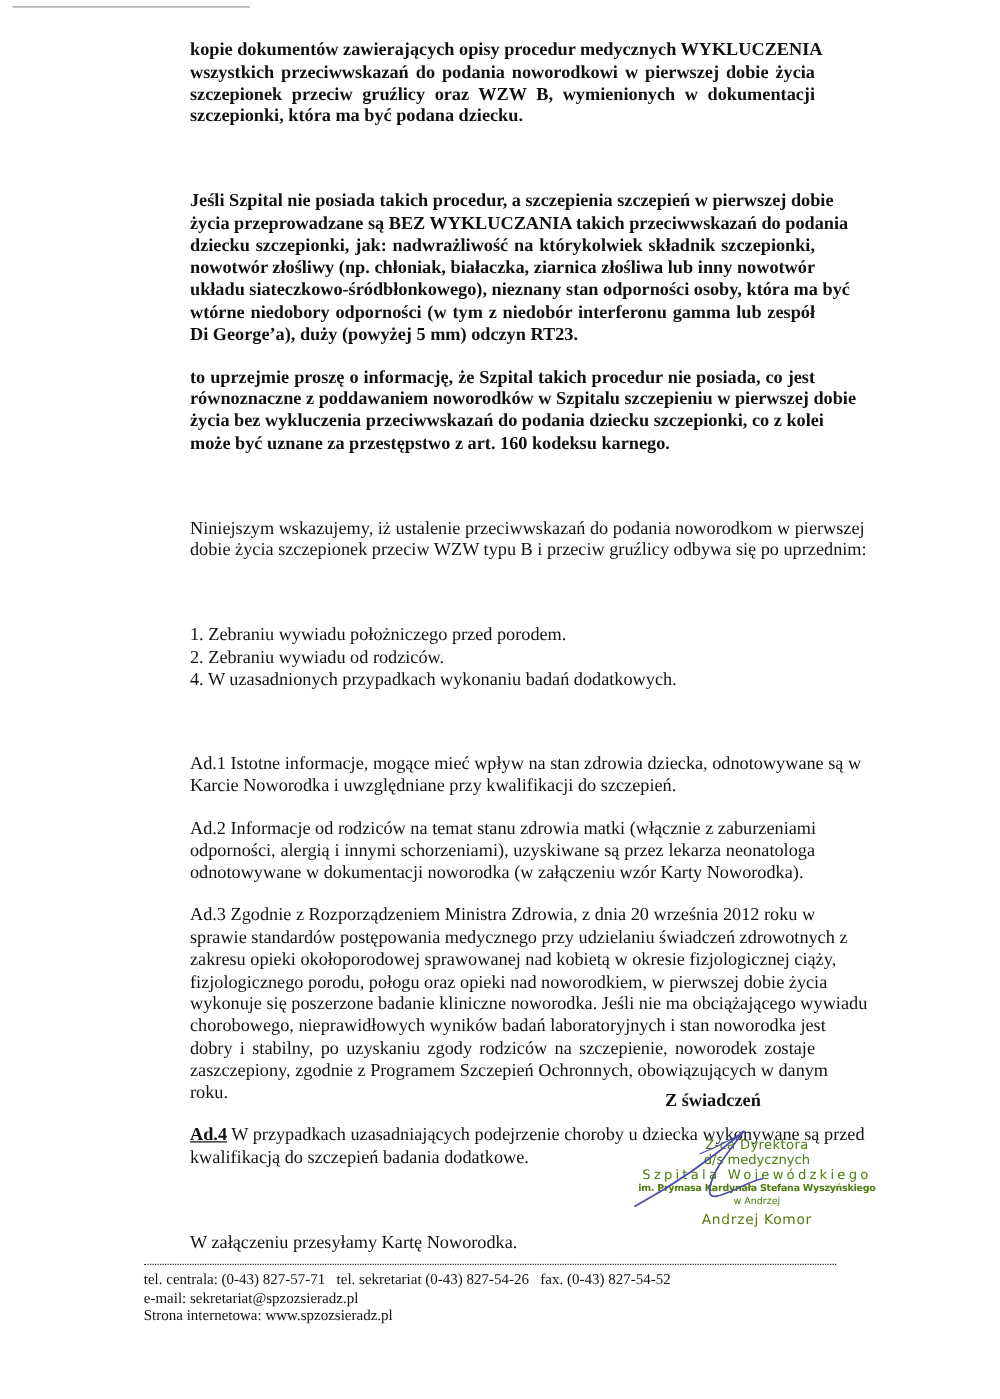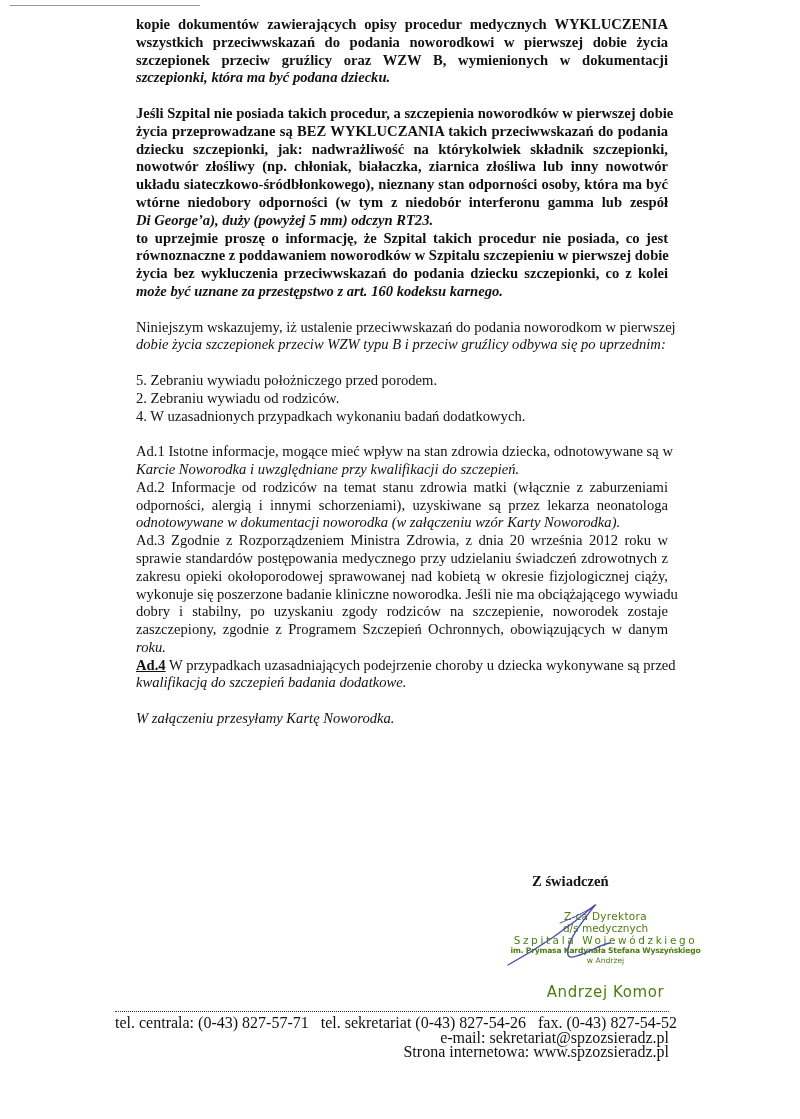--- a/index.html
+++ b/index.html
@@ -33,28 +33,27 @@
       display: block;
       white-space: nowrap;
       font-size: 14.6px;
       line-height: 17.8px;
       height: 17.8px;
       text-align: justify;
       text-align-last: justify;
     }
     .line.last {
       text-align-last: left;
-      font-style: italic;
     }
     .bold .line,
     .line.bold {
       font-weight: bold;
     }
     .para {
-      margin: 0;
+      margin: 16px;
     }
     .gap {
       height: 17.8px;
     }
     .list .line {
       text-align-last: left;
     }
     .ad-label {
       font-weight: bold;
       text-decoration: underline;
@@ -73,21 +72,21 @@
       width: 215px;
       font-family: "DejaVu Sans", sans-serif;
       text-align: center;
       color: #4d7c0f;
     }
     .stamp .s1 { font-size: 10.5px; line-height: 12px; letter-spacing: 0.3px; }
     .stamp .s2 { font-size: 10.5px; line-height: 12px; }
     .stamp .s3 { font-size: 10.5px; line-height: 12px; letter-spacing: 2.6px; }
     .stamp .s4 { font-size: 7.6px; line-height: 10px; font-weight: bold; letter-spacing: -0.2px; }
     .stamp .s5 { font-size: 7.6px; line-height: 10px; }
-    .stamp .s6 { font-size: 15px; line-height: 16px; letter-spacing: 0.6px; margin-top: 18px; }
+    .stamp .s6 { font-size: 11px; line-height: 16px; letter-spacing: 0.6px; margin-top: 2px; }
     .signature {
       position: absolute;
       left: 500px;
       top: 895px;
       width: 140px;
       height: 100px;
       pointer-events: none;
     }
     .footer-rule {
       position: absolute;
@@ -95,43 +94,43 @@
       top: 1011px;
       width: 554px;
       height: 0;
       border-top: 1.5px dotted #333333;
     }
     .footer {
       position: absolute;
       left: 115px;
       top: 1016px;
       width: 554px;
-      text-align: right;
-      font-size: 16px;
+      text-align: left;
+      font-size: 12px;
       line-height: 14.5px;
     }
   </style>
 </head>
 <body>
 
 <div class="top-rule"></div>
 
 <div class="page-body">
 
   <div class="para bold">
     <span class="line">kopie dokumentów zawierających opisy procedur medycznych WYKLUCZENIA</span>
     <span class="line">wszystkich przeciwwskazań do podania noworodkowi w pierwszej dobie życia</span>
     <span class="line">szczepionek przeciw gruźlicy oraz WZW B, wymienionych w dokumentacji</span>
     <span class="line last">szczepionki, która ma być podana dziecku.</span>
   </div>
 
   <div class="gap"></div>
 
   <div class="para bold">
-    <span class="line">Jeśli Szpital nie posiada takich procedur, a szczepienia noworodków w pierwszej dobie</span>
+    <span class="line">Jeśli Szpital nie posiada takich procedur, a szczepienia szczepień w pierwszej dobie</span>
     <span class="line">życia przeprowadzane są BEZ WYKLUCZANIA takich przeciwwskazań do podania</span>
     <span class="line">dziecku szczepionki, jak: nadwrażliwość na którykolwiek składnik szczepionki,</span>
     <span class="line">nowotwór złośliwy (np. chłoniak, białaczka, ziarnica złośliwa lub inny nowotwór</span>
     <span class="line">układu siateczkowo-śródbłonkowego), nieznany stan odporności osoby, która ma być</span>
     <span class="line">wtórne niedobory odporności (w tym z niedobór interferonu gamma lub zespół</span>
     <span class="line last">Di George’a), duży (powyżej 5 mm) odczyn RT23.</span>
   </div>
 
   <div class="para bold">
     <span class="line">to uprzejmie proszę o informację, że Szpital takich procedur nie posiada, co jest</span>
@@ -143,21 +142,21 @@
   <div class="gap"></div>
 
   <div class="para">
     <span class="line">Niniejszym wskazujemy, iż ustalenie przeciwwskazań do podania noworodkom w pierwszej</span>
     <span class="line last">dobie życia szczepionek przeciw WZW typu B i przeciw gruźlicy odbywa się po uprzednim:</span>
   </div>
 
   <div class="gap"></div>
 
   <div class="para list">
-    <span class="line">5. Zebraniu wywiadu położniczego przed porodem.</span>
+    <span class="line">1. Zebraniu wywiadu położniczego przed porodem.</span>
     <span class="line">2. Zebraniu wywiadu od rodziców.</span>
     <span class="line">4. W uzasadnionych przypadkach wykonaniu badań dodatkowych.</span>
   </div>
 
   <div class="gap"></div>
 
   <div class="para">
     <span class="line">Ad.1 Istotne informacje, mogące mieć wpływ na stan zdrowia dziecka, odnotowywane są w</span>
     <span class="line last">Karcie Noworodka i uwzględniane przy kwalifikacji do szczepień.</span>
   </div>
@@ -165,21 +164,23 @@
   <div class="para">
     <span class="line">Ad.2 Informacje od rodziców na temat stanu zdrowia matki (włącznie z zaburzeniami</span>
     <span class="line">odporności, alergią i innymi schorzeniami), uzyskiwane są przez lekarza neonatologa</span>
     <span class="line last">odnotowywane w dokumentacji noworodka (w załączeniu wzór Karty Noworodka).</span>
   </div>
 
   <div class="para">
     <span class="line">Ad.3 Zgodnie z Rozporządzeniem Ministra Zdrowia, z dnia 20 września 2012 roku w</span>
     <span class="line">sprawie standardów postępowania medycznego przy udzielaniu świadczeń zdrowotnych z</span>
     <span class="line">zakresu opieki okołoporodowej sprawowanej nad kobietą w okresie fizjologicznej ciąży,</span>
+    <span class="line">fizjologicznego porodu, połogu oraz opieki nad noworodkiem, w pierwszej dobie życia</span>
     <span class="line">wykonuje się poszerzone badanie kliniczne noworodka. Jeśli nie ma obciążającego wywiadu</span>
+    <span class="line">chorobowego, nieprawidłowych wyników badań laboratoryjnych i stan noworodka jest</span>
     <span class="line">dobry i stabilny, po uzyskaniu zgody rodziców na szczepienie, noworodek zostaje</span>
     <span class="line">zaszczepiony, zgodnie z Programem Szczepień Ochronnych, obowiązujących w danym</span>
     <span class="line last">roku.</span>
   </div>
 
   <div class="para">
     <span class="line"><span class="ad-label">Ad.4</span><span> W przypadkach uzasadniających podejrzenie choroby u dziecka wykonywane są przed</span></span>
     <span class="line last">kwalifikacją do szczepień badania dodatkowe.</span>
   </div>
 

